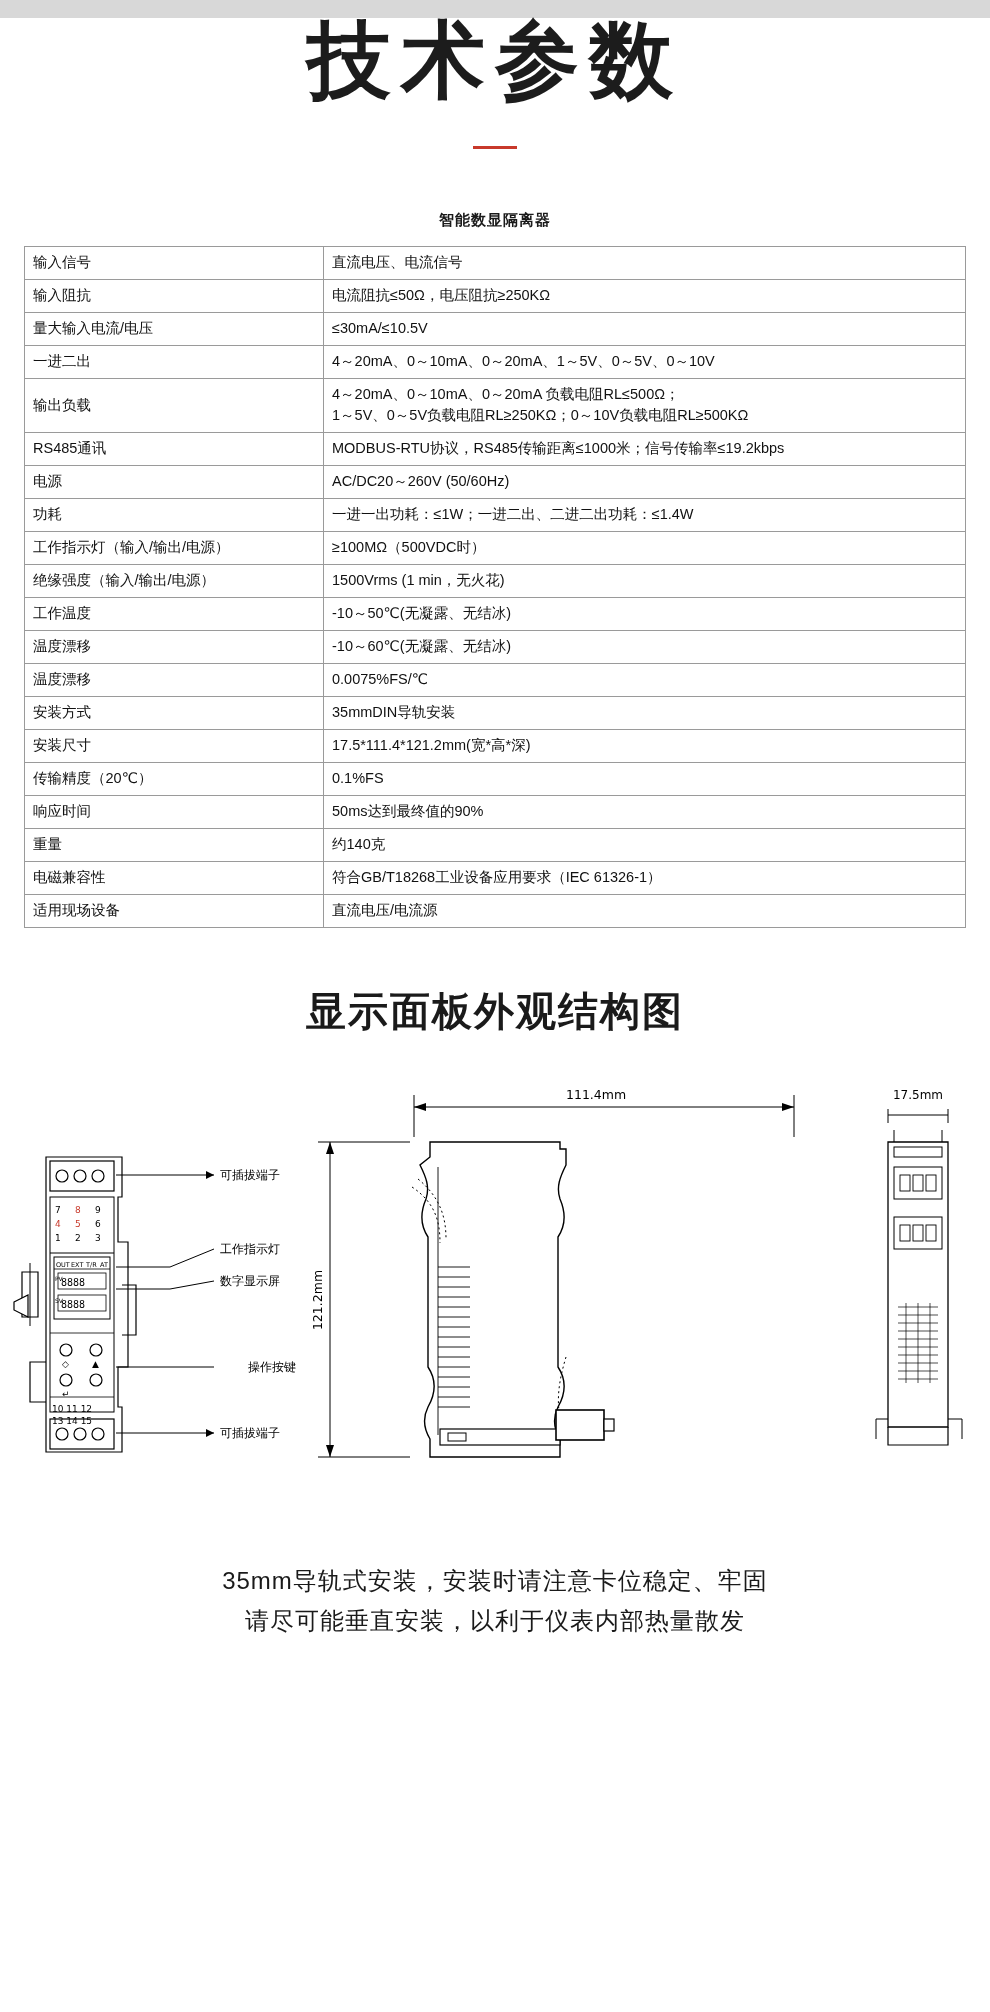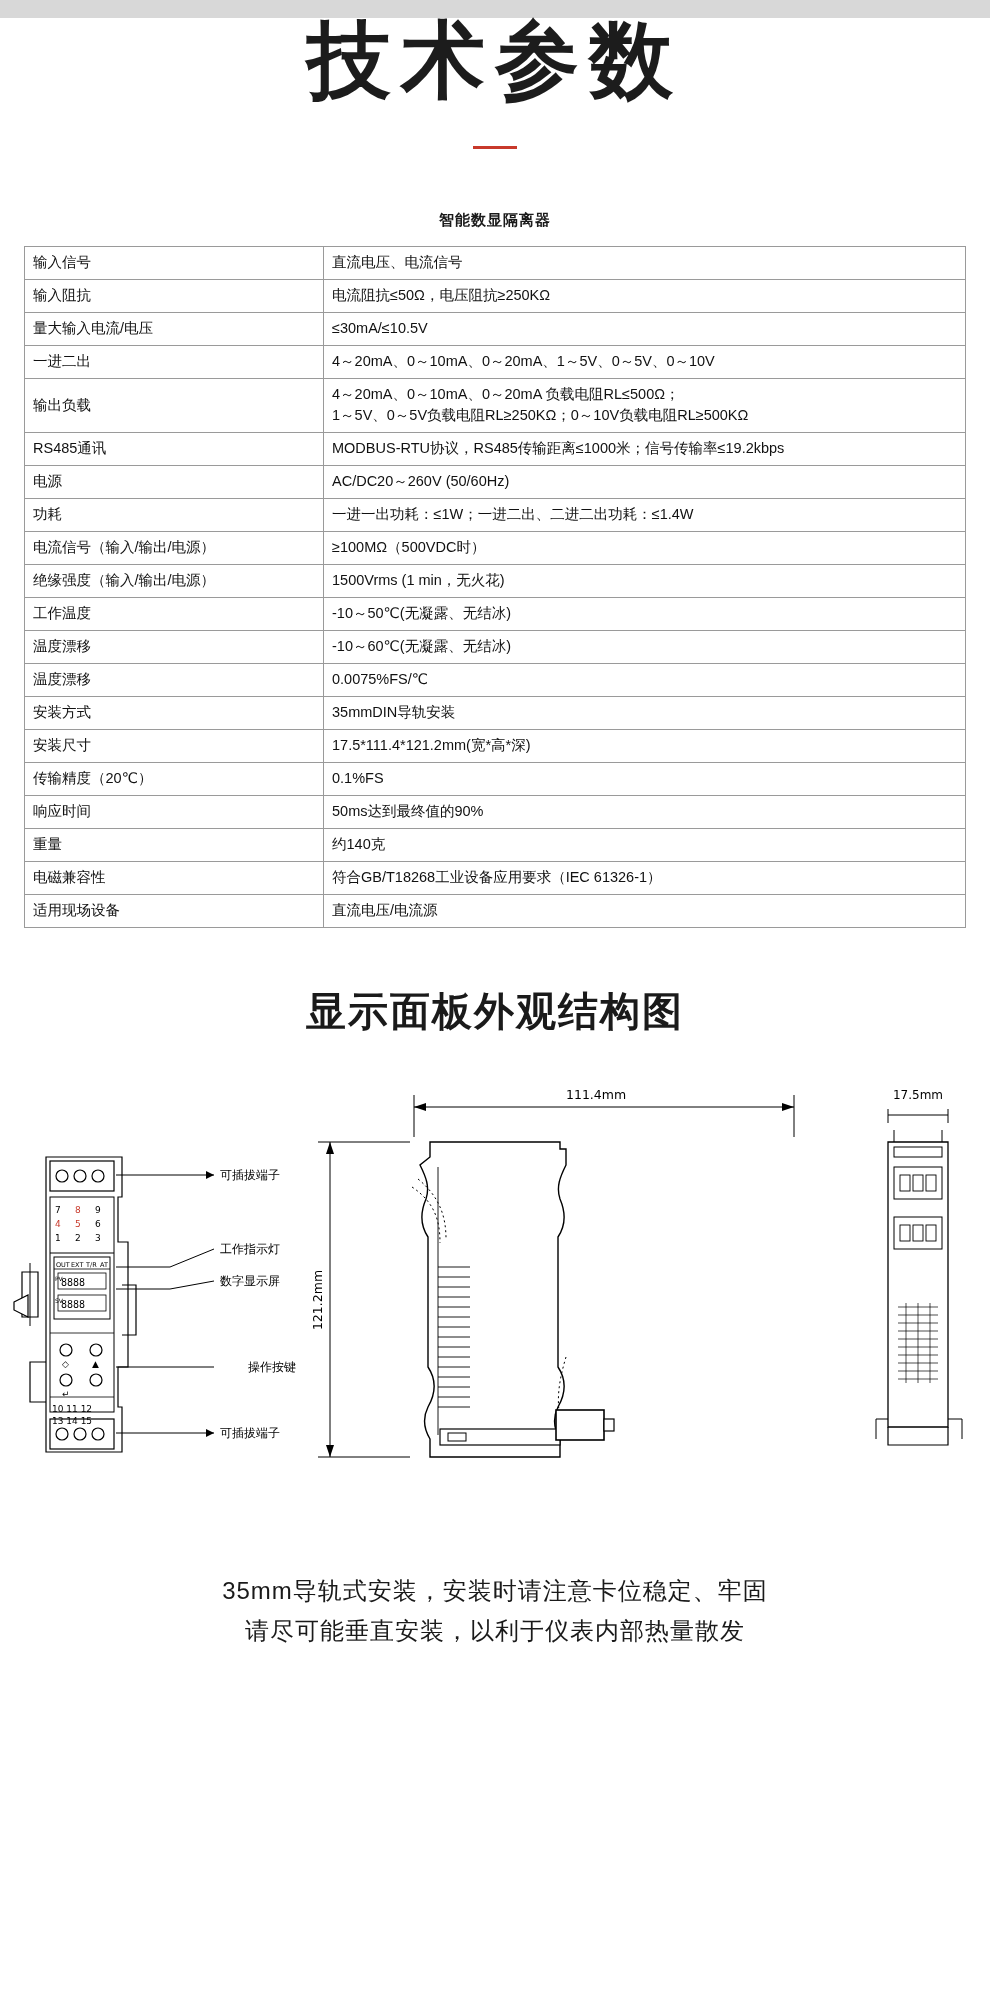--- a/index.html
+++ b/index.html
@@ -92,21 +92,21 @@
     width: 990px;
     height: 470px;
     margin-top: 28px;
   }
   .diagram svg {
     display: block;
   }
   
   .footer-note {
     text-align: center;
-    margin-top: 34px;
+    margin-top: 24px;
     font-size: 24px;
     line-height: 1.65;
     color: #1a1a1a;
     font-weight: 500;
   }
   .footer-note div { letter-spacing: 1px; }
   .bottom-space { height: 40px; }
 </style>
 </head>
 <body>
@@ -154,21 +154,21 @@
           </tr>
         <tr>
             <td class="k">电源</td>
             <td class="v">AC/DC20～260V (50/60Hz)</td>
           </tr>
         <tr>
             <td class="k">功耗</td>
             <td class="v">一进一出功耗：≤1W；一进二出、二进二出功耗：≤1.4W</td>
           </tr>
         <tr>
-            <td class="k">电流信号（输入/输出/电源）</td>
+            <td class="k">工作指示灯（输入/输出/电源）</td>
             <td class="v">≥100MΩ（500VDC时）</td>
           </tr>
         <tr>
             <td class="k">绝缘强度（输入/输出/电源）</td>
             <td class="v">1500Vrms (1 min，无火花)</td>
           </tr>
         <tr>
             <td class="k">工作温度</td>
             <td class="v">-10～50℃(无凝露、无结冰)</td>
           </tr>

